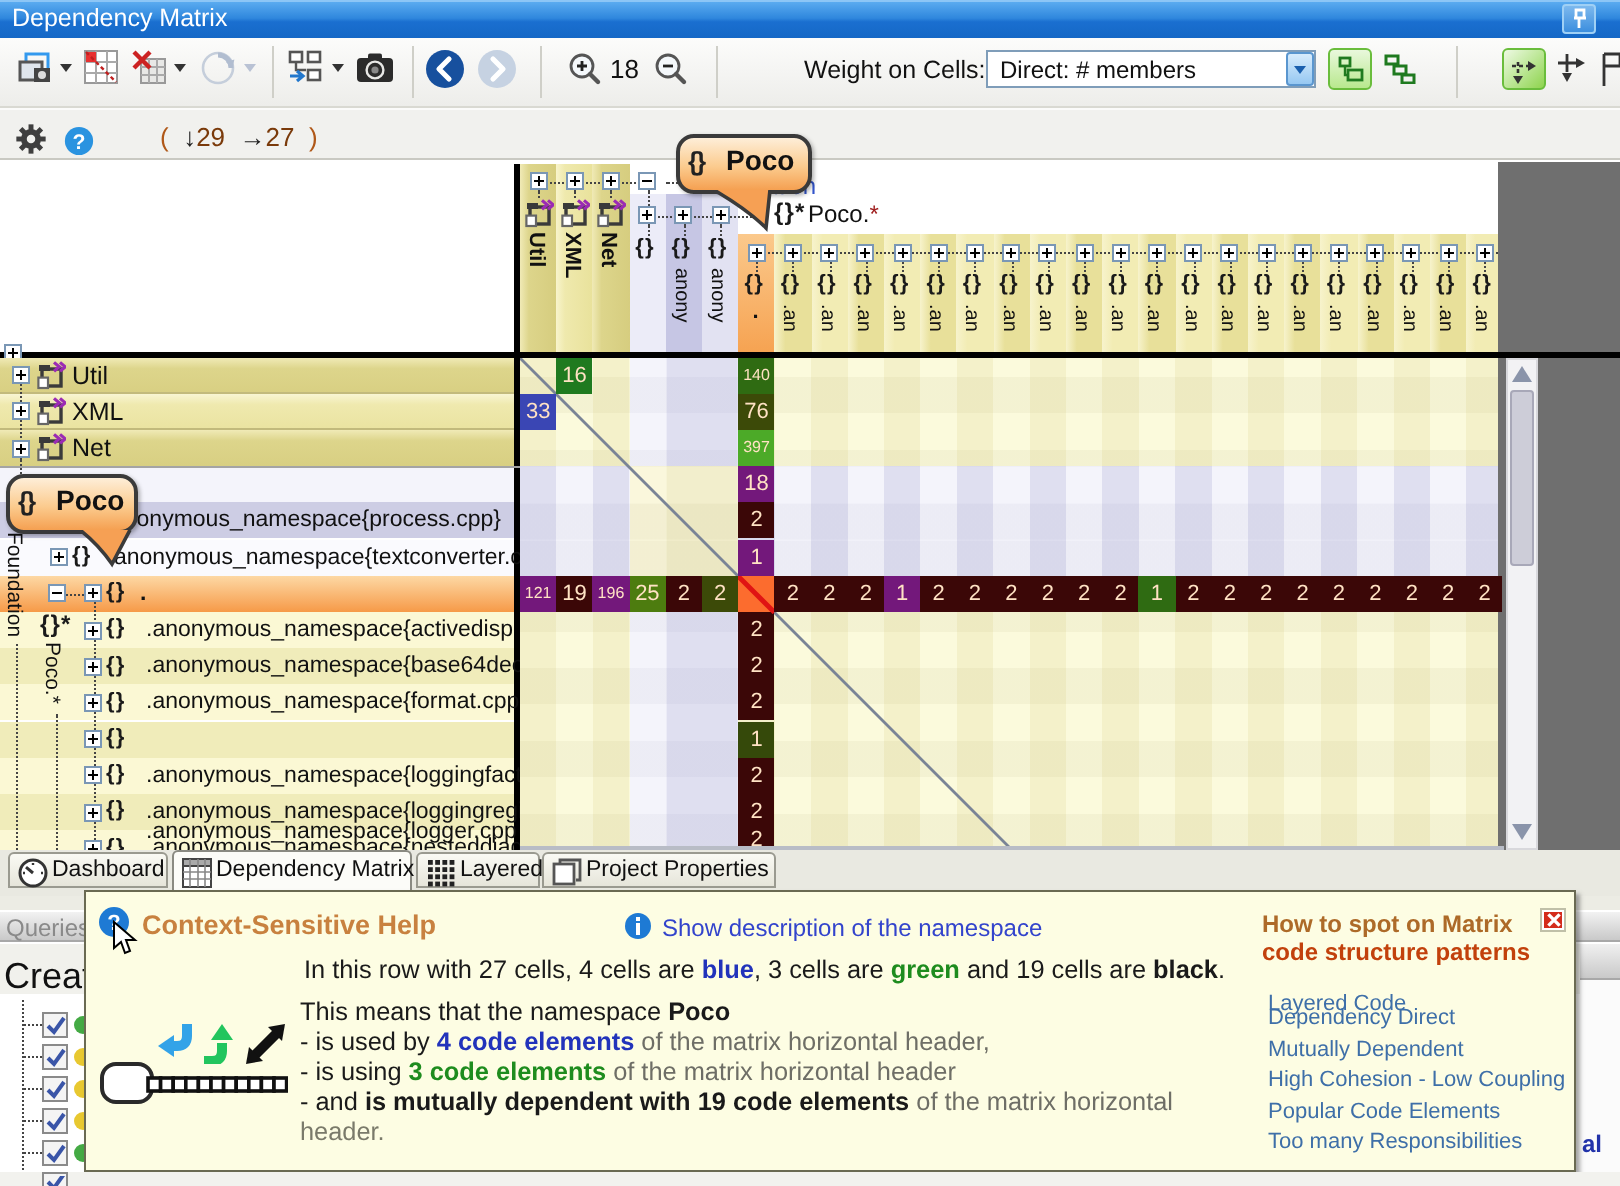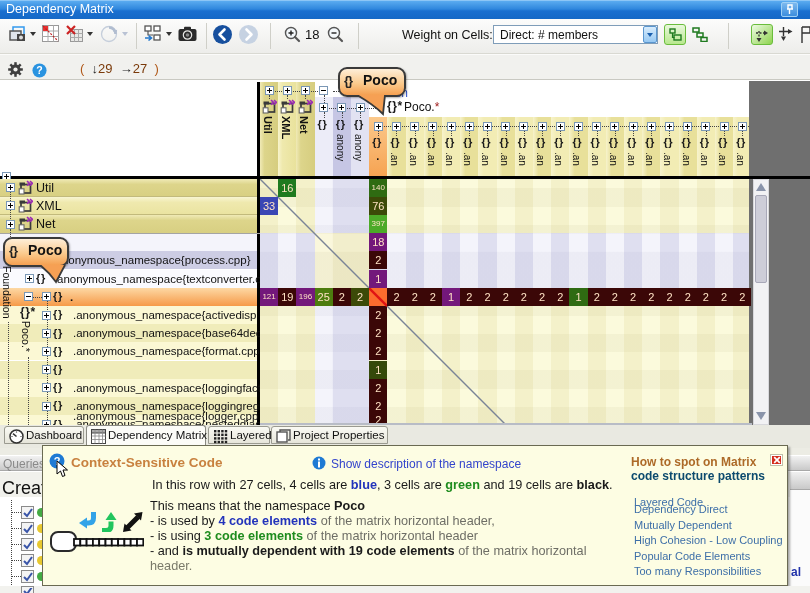--- a/index.html
+++ b/index.html
@@ -656,29 +656,29 @@
 <div style="position:absolute;left:790.0px;top:490.0px;width:20.0px;height:103.0px;background:#fbfbfb;"></div>
 <div style="position:absolute;left:791.0px;top:565.0px;white-space:nowrap;font-size:12px;color:#2233aa;font-weight:bold;">al</div>
 <div style="position:absolute;left:42.0px;top:445.0px;width:746.0px;height:141.0px;background:#fdfde3;border:1px solid #6a6a52;box-shadow:2px 2px 2px rgba(80,80,80,0.5);"></div>
 <svg style="position:absolute;left:49px;top:453px" width="16" height="16" viewBox="0 0 16 16">
 <circle cx="8" cy="8" r="7.5" fill="#1e7ad4"></circle>
 <text x="8" y="12" font-family="Liberation Sans" font-size="11" font-weight="bold" fill="#fff" text-anchor="middle">?</text>
   </svg>
 <svg style="position:absolute;left:56px;top:460px" width="13" height="19" viewBox="0 0 13 19">
 <path d="M1 1 L1 14 L4.5 11 L6.5 16.5 L9 15.5 L7 10 L11.5 10 Z" fill="#fff" stroke="#000" stroke-width="1"></path>
   </svg>
-<div style="position:absolute;left:71.0px;top:455.0px;white-space:nowrap;font-size:13.5px;font-weight:bold;color:#c8813f;">Context-Sensitive Code</div>
+<div style="position:absolute;left:71.0px;top:455.0px;white-space:nowrap;font-size:13.5px;font-weight:bold;color:#c8813f;">Context-Sensitive Help</div>
 <svg style="position:absolute;left:312px;top:456px" width="14" height="14" viewBox="0 0 14 14">
 <circle cx="7" cy="7" r="6.5" fill="#1e7ad4"></circle>
 <rect x="6" y="5.5" width="2" height="6" fill="#fff"></rect>
     <rect x="6" y="2.5" width="2" height="2" fill="#fff"></rect>
   </svg>
 <div style="position:absolute;left:331.0px;top:457.0px;white-space:nowrap;font-size:12px;color:#3344cc;">Show description of the namespace</div>
 <div style="position:absolute;left:631.0px;top:455.0px;white-space:nowrap;font-size:12px;font-weight:bold;color:#ad6a28;">How to spot on Matrix</div>
-<div style="position:absolute;left:631.0px;top:469.0px;white-space:nowrap;font-size:12px;font-weight:bold;color:#0c4a6e;">code structure patterns</div>
+<div style="position:absolute;left:631.0px;top:469.0px;white-space:nowrap;font-size:12px;font-weight:bold;color:#c2410c;">code structure patterns</div>
 <div style="position:absolute;left:634.0px;top:496px;white-space:nowrap;font-size:11px;color:#3e6fa8;">Layered Code</div>
 <div style="position:absolute;left:634.0px;top:503.4px;white-space:nowrap;font-size:11px;color:#3e6fa8;">Dependency Direct</div>
 <div style="position:absolute;left:634.0px;top:518.8px;white-space:nowrap;font-size:11px;color:#3e6fa8;">Mutually Dependent</div>
 <div style="position:absolute;left:634.0px;top:534.2px;white-space:nowrap;font-size:11px;color:#3e6fa8;">High Cohesion - Low Coupling</div>
 <div style="position:absolute;left:634.0px;top:549.6px;white-space:nowrap;font-size:11px;color:#3e6fa8;">Popular Code Elements</div>
 <div style="position:absolute;left:634.0px;top:565.0px;white-space:nowrap;font-size:11px;color:#3e6fa8;">Too many Responsibilities</div>
 <div style="position:absolute;left:771.0px;top:454.5px;width:11.0px;height:10.5px;background:#d42c1c;border:1px solid #fff;box-shadow:0 0 0 1px #c0c0a8;"></div>
 <svg style="position:absolute;left:772.5px;top:456px" width="8" height="8">
     <path d="M1.2 1.2 L6.8 6.8 M6.8 1.2 L1.2 6.8" stroke="#fff" stroke-width="1.7"></path>
   </svg>

